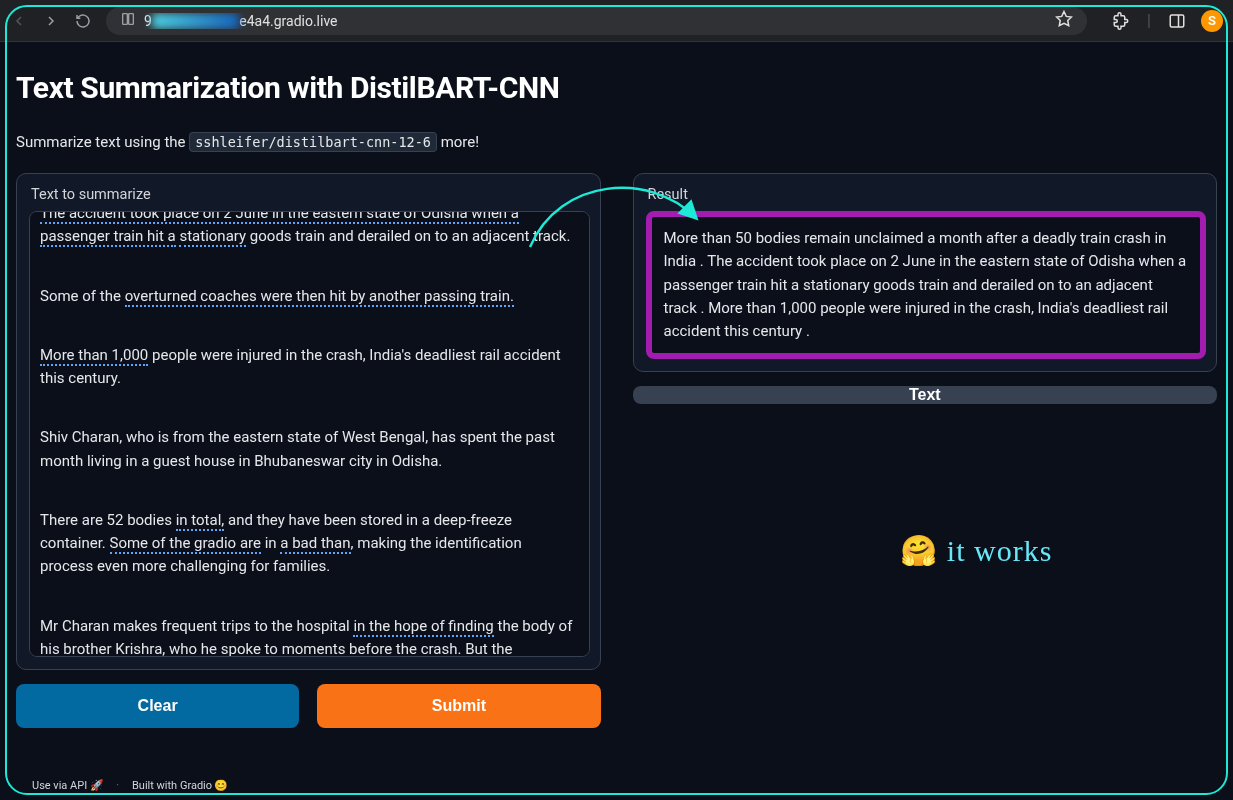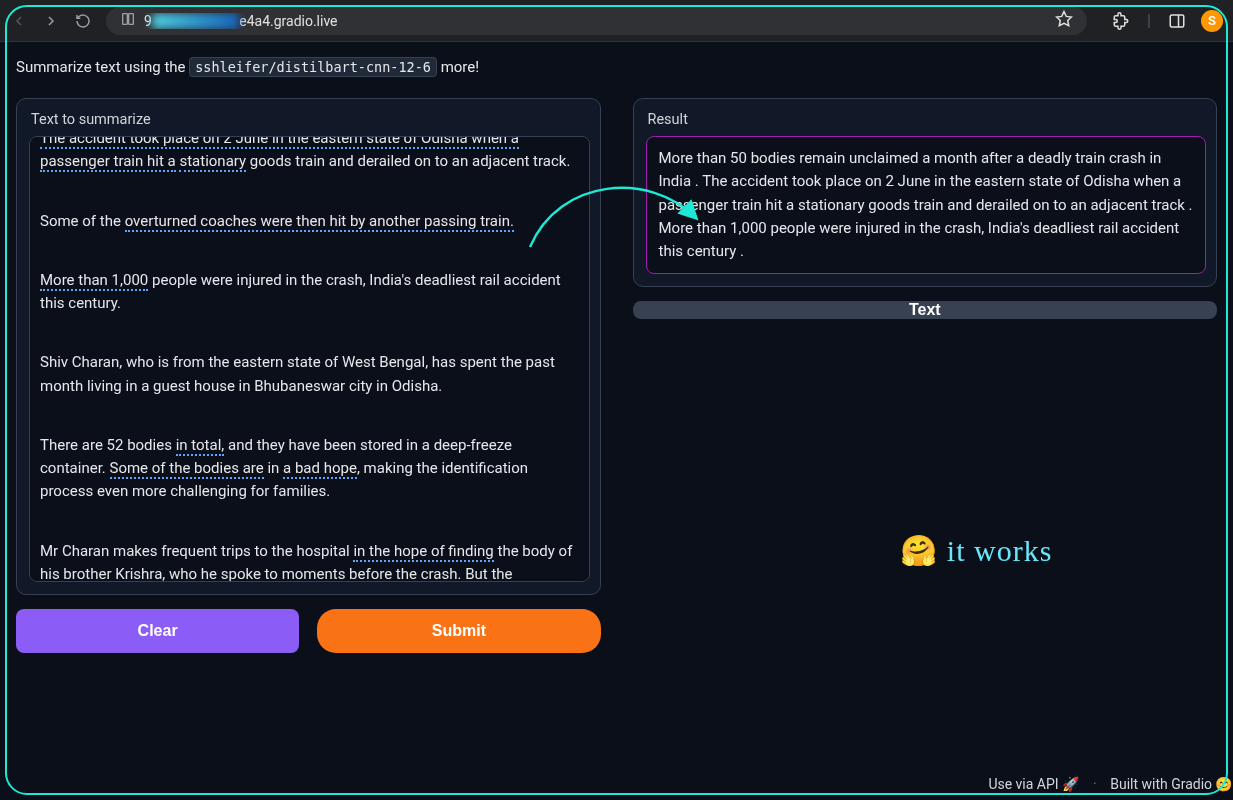--- a/index.html
+++ b/index.html
@@ -137,21 +137,21 @@
     line-height: 1.55;
     color: #dbeafe;
     height: 446px;
     overflow-y: auto;
   }
   .input-area p { margin-bottom: 15px; color: #e5e7eb; margin-top: 36px; }
   .input-area p:last-child { margin-bottom: 0; }
 
   .result-box {
     background: #0b0f19;
-    border: 1px solid #a21caf;
+    border: 6px solid #a21caf;
     border-radius: 8px;
     padding: 10px 12px;
     font-size: 15px;
     line-height: 1.55;
     color: #e5e7eb;
   }
 
   .btn-row {
     display: flex;
     gap: 18px;
@@ -159,34 +159,35 @@
   .btn {
     flex: 1;
     height: 44px;
     border: none;
     border-radius: 8px;
     font-size: 16px;
     font-weight: 600;
     cursor: pointer;
     color: #fff;
   }
-  .btn.secondary { background: #8b5cf6; }
-  .btn.primary   { background: #f97316; border-radius: 19px; }
+  .btn.secondary { background: #0369a1; }
+  .btn.primary   { background: #f97316; }
   .btn.flag      { background: #374151; width: 100%; }
 
   
   .sp { border-bottom: 2px dotted #ef4444; }
   .gr { border-bottom: 2px dotted #60a5fa; }
 
   .footer {
     position: absolute;
     left: 0; right: 0; bottom: 8px;
-    text-align: right;
-    font-size: 14px;
+    text-align: left;
+    font-size: 11px;
     color: #d1d5db;
+    padding-left: 32px;
   }
   .footer .dot { margin: 0 10px; color: #6b7280; }
 
   
   .arrow-svg {
     position: absolute;
     top: 135px; left: 520px;
     width: 190px; height: 80px;
     pointer-events: none;
   }
@@ -252,37 +253,38 @@
         <line x1="14" y1="4" x2="14" y2="20"></line>
       </svg>
   </div>
   <div class="profile-badge">
     <span>S</span>
   </div>
 </div>
 
 <div class="container">
 
+  <h1 class="title">Text Summarization with DistilBART-CNN</h1>
 
   <p class="subtitle">
     <span>Summarize text using the </span><code>sshleifer/distilbart-cnn-12-6</code><span> more!</span>
   </p>
 
   <div class="cols">
 
     <div class="col" style="flex:1;">
       <div class="panel">
         <div class="panel-label">Text to summarize</div>
         <div class="input-area" contenteditable="false" style="">
 
           <p style="margin-top:-18px;"><span class="gr">The accident took place on 2 June in the eastern state of Odisha when a passenger train hit a</span> <span class="gr">stationary</span> goods train and derailed on to an adjacent track.</p>
           <p>Some of the <span class="gr">overturned coaches were then hit by another passing train.</span></p>
           <p><span class="gr">More than 1,000</span> people were injured in the crash, India's deadliest rail accident this century.</p>
           <p>Shiv Charan, who is from the eastern state of West Bengal, has spent the past month living in a guest house in Bhubaneswar city in Odisha.</p>
-          <p>There are 52 bodies <span class="gr">in total,</span> and they have been stored in a deep-freeze container. <span class="gr">Some of the bodies are</span> in <span class="gr">a bad hope</span>, making the identification process even more challenging for families.</p>
+          <p>There are 52 bodies <span class="gr">in total,</span> and they have been stored in a deep-freeze container. <span class="gr">Some of the gradio are</span> in <span class="gr">a bad than</span>, making the identification process even more challenging for families.</p>
           <p>Mr Charan makes frequent trips to the hospital <span class="gr">in the hope of finding</span> the body of his brother <span class="sp">Krishra</span>, who he spoke to moments before the crash. But the agonising wait stretches on endlessly.</p>
         </div>
       </div>
 
       <div class="btn-row">
         <button class="btn secondary">Clear</button>
         <button class="btn primary">Submit</button>
       </div>
     </div>
 

